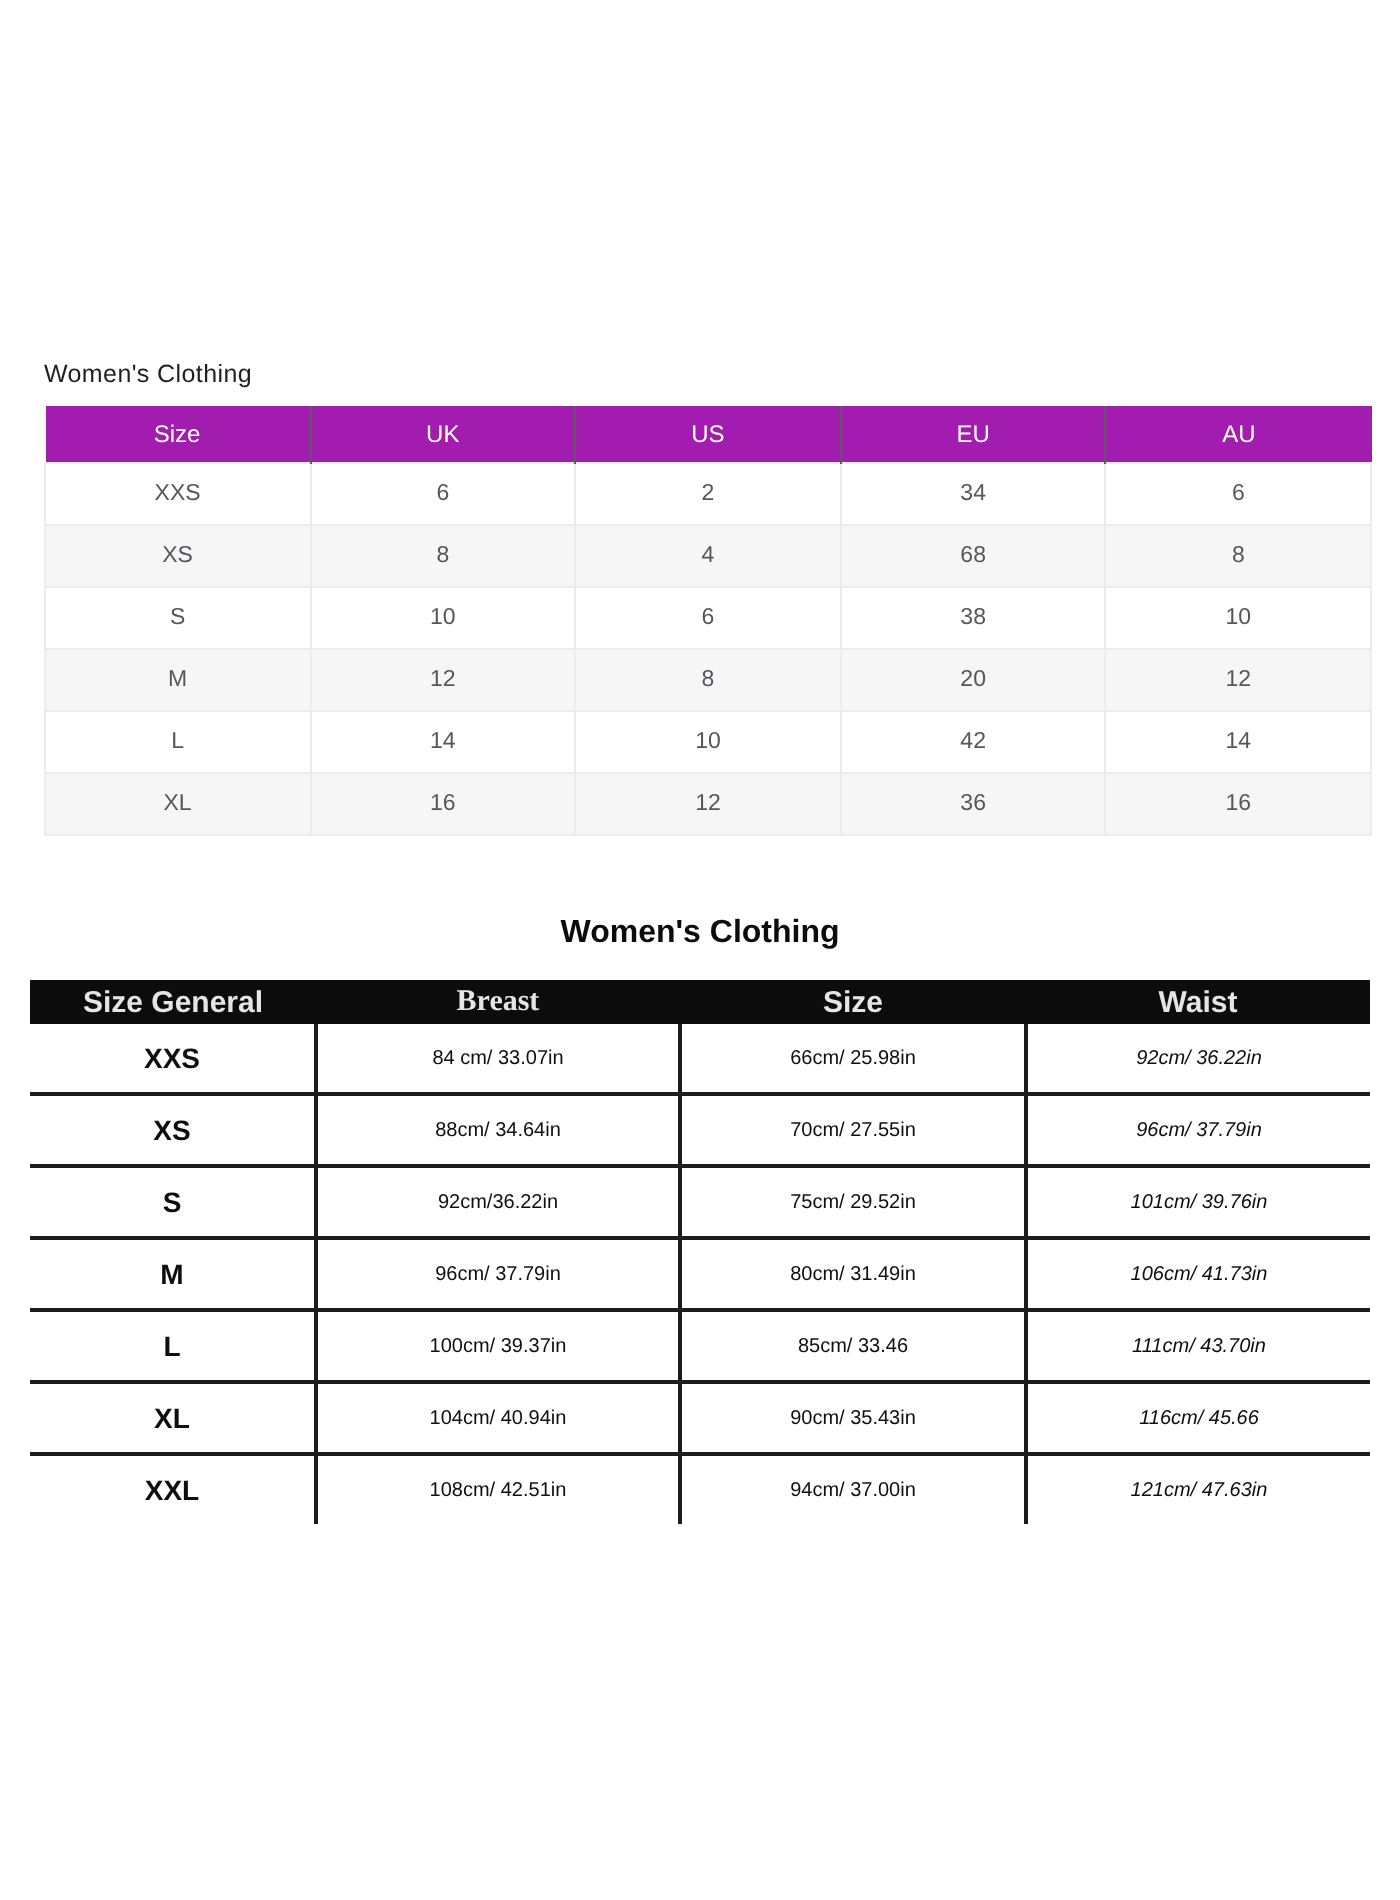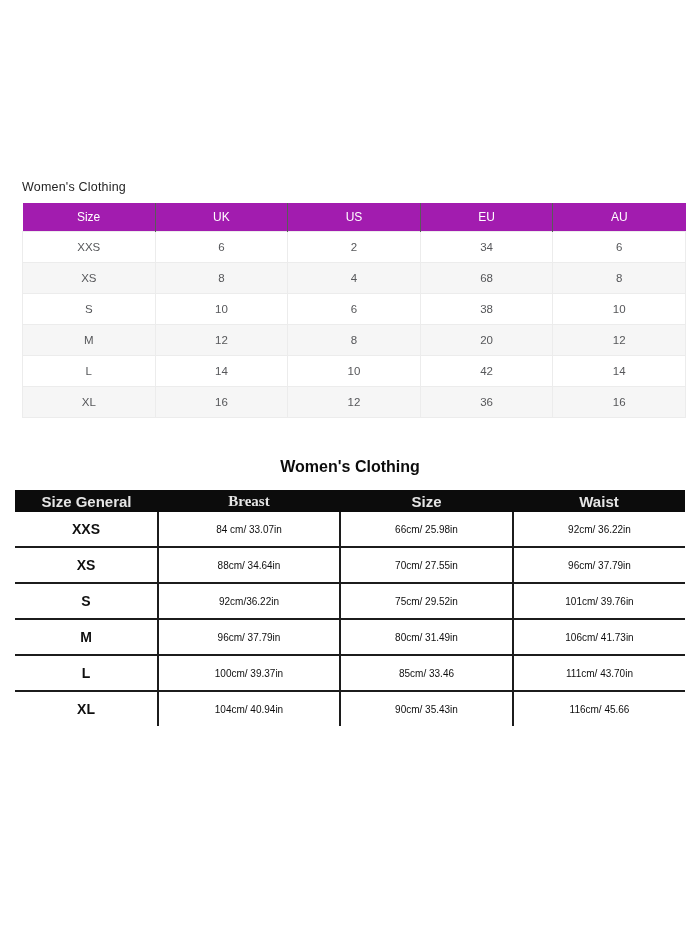--- a/index.html
+++ b/index.html
@@ -85,21 +85,21 @@
   .t2 td {
     height: 34px;
     text-align: center;
     font-size: 10px;
     color: #0f0f0f;
     border-right: 2px solid #1c1c1c;
     border-bottom: 2px solid #1c1c1c;
     padding: 0;
     background: #ffffff;
   }
-  .t2 td:last-child { border-right: none; }
+  .t2 td:last-child { border-right: none; font-style: italic; }
   .t2 tbody tr:last-child td { border-bottom: none; }
   .t2 td:first-child { font-weight: 700; font-size: 14px; }
 </style>
 </head>
 <body>
 
 <div class="canvas">
 
   <div class="top-label">Women's Clothing</div>
 
@@ -200,16 +200,22 @@
           <td>100cm/ 39.37in</td>
           <td>85cm/ 33.46</td>
           <td>111cm/ 43.70in</td>
         </tr>
         <tr>
           <td>XL</td>
           <td>104cm/ 40.94in</td>
           <td>90cm/ 35.43in</td>
           <td>116cm/ 45.66</td>
         </tr>
+        <tr>
+          <td>XXL</td>
+          <td>108cm/ 42.51in</td>
+          <td>94cm/ 37.00in</td>
+          <td>121cm/ 47.63in</td>
+        </tr>
       </tbody>
   </table>
 
 </div>
 
 </body></html>

